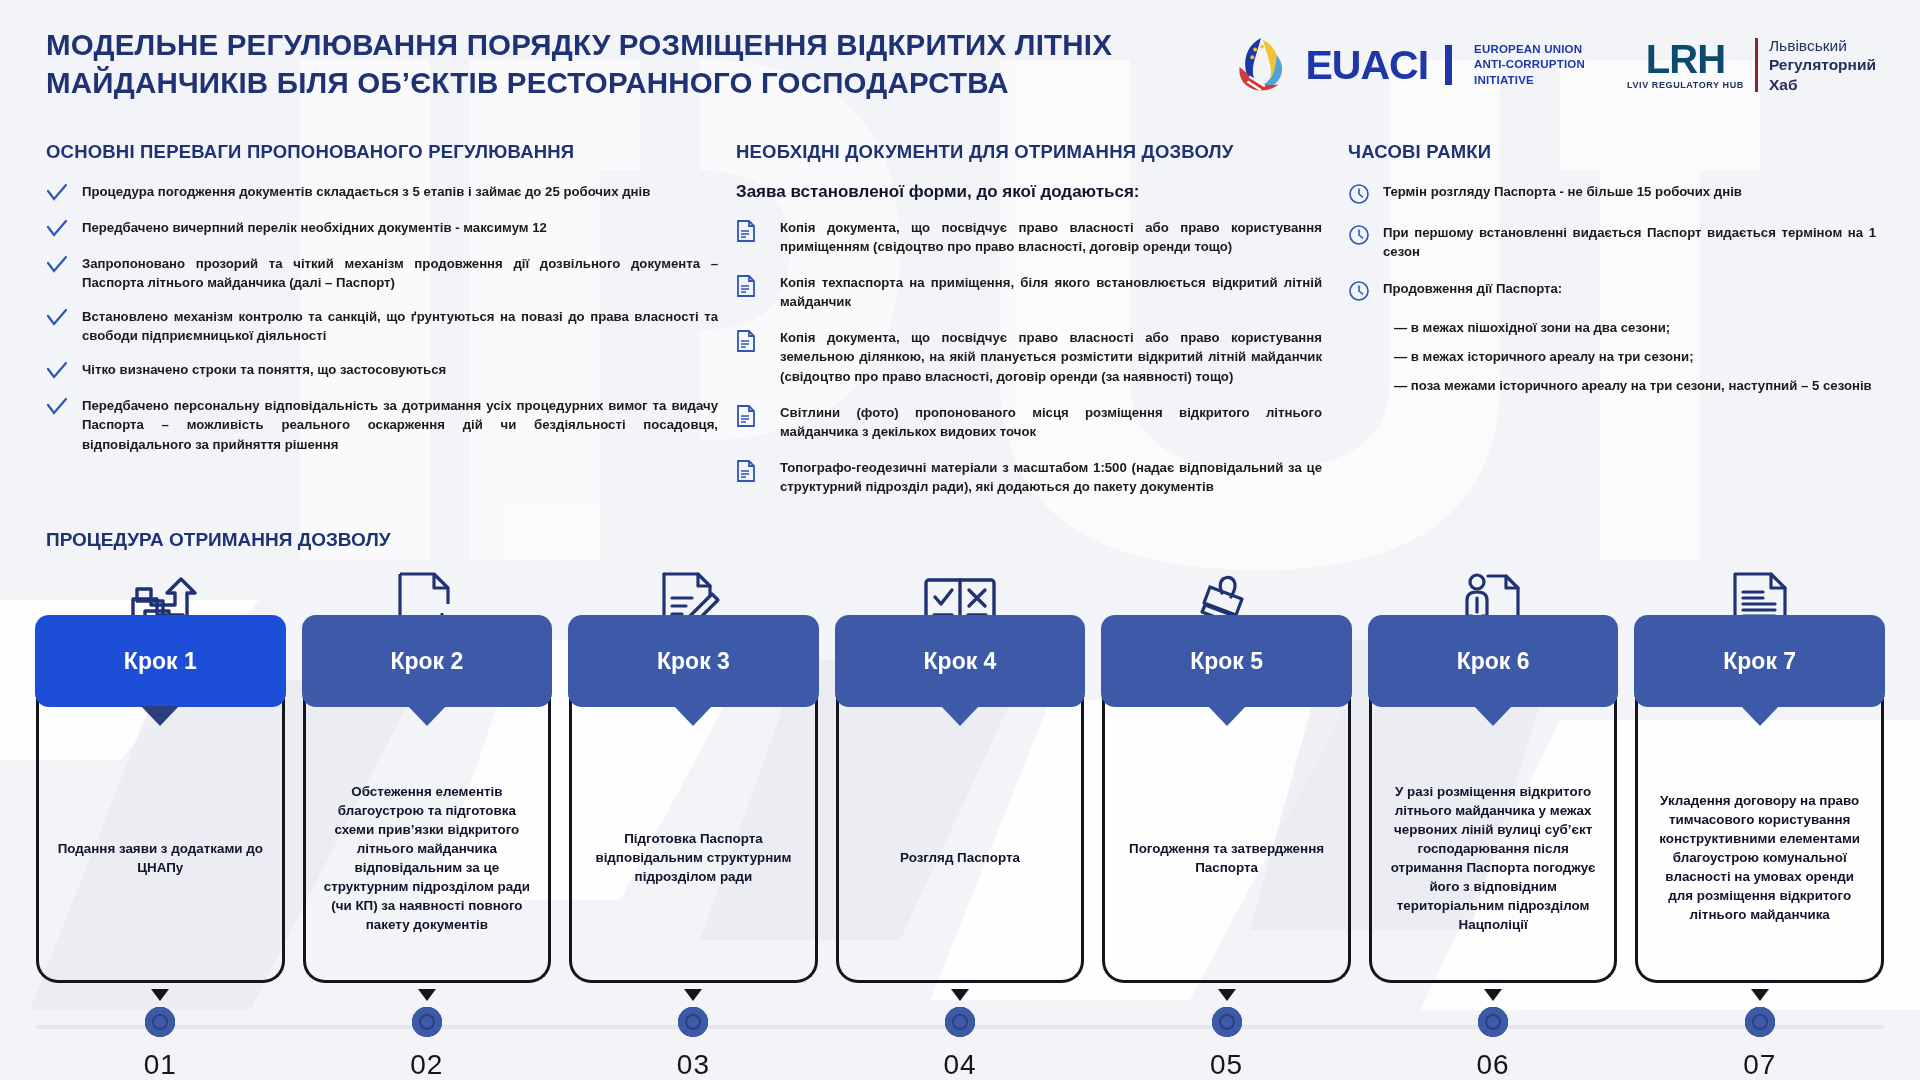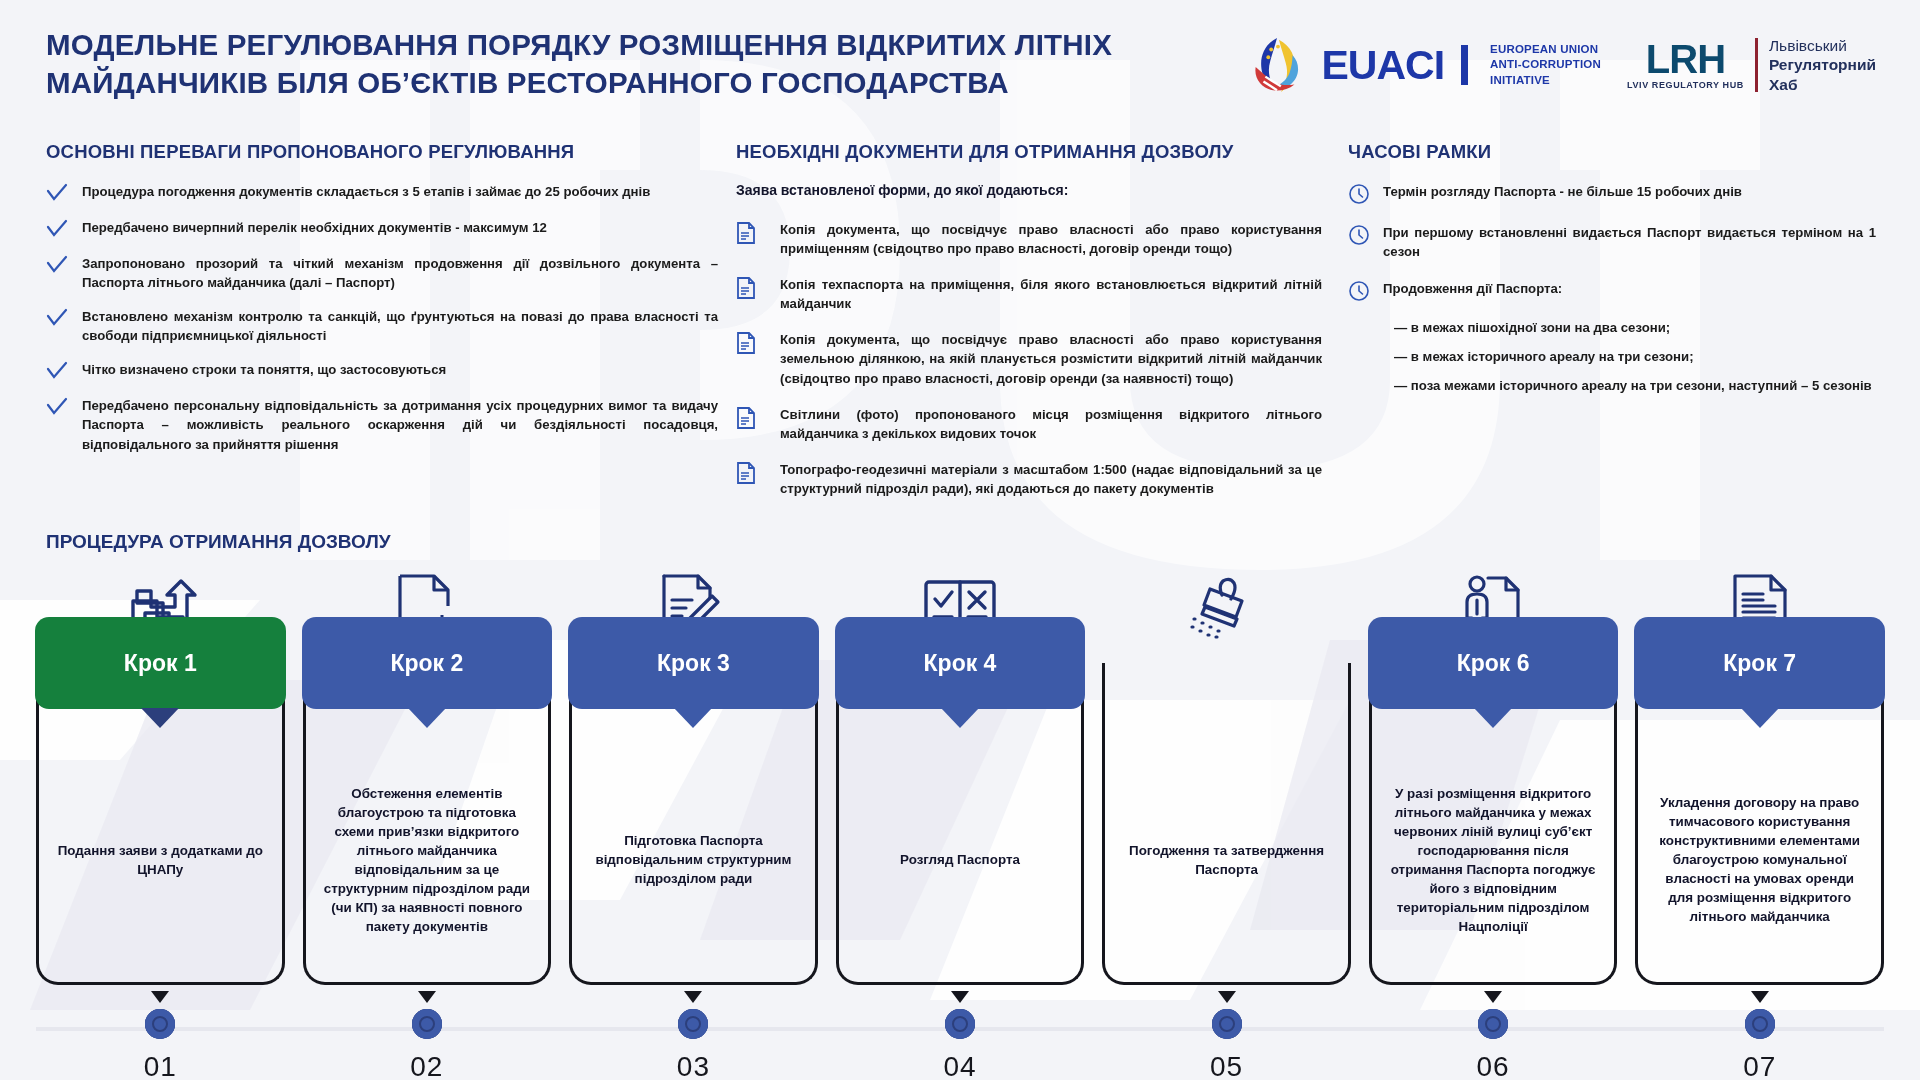--- a/index.html
+++ b/index.html
@@ -23,21 +23,21 @@
     display: flex; align-items: flex-start; justify-content: space-between;
     padding: 26px 44px 0 46px;
   }
   .title {
     font-size: 29.5px; font-weight: 800; letter-spacing: .2px;
     line-height: 1.30; color: #1f3274; text-transform: uppercase;
     max-width: 1180px;
   }
   .title .ln { display: block; white-space: nowrap; }
 
-  .logos { display: flex; align-items: center; gap: 26px; padding-top: 8px; }
+  .logos { display: flex; align-items: center; gap: 42px; padding-top: 8px; }
   .euaci { display: flex; align-items: center; gap: 13px; }
   .euaci-mark { width: 62px; height: 62px; }
   .euaci-word {
     font-size: 41px; font-weight: 800; letter-spacing: -1px; color: #1d37a8;
     line-height: 1;
   }
   .euaci-bar { width: 7px; height: 40px; background: #1d37a8; margin: 0 9px 0 4px; }
   .euaci-sub {
     font-size: 11.5px; font-weight: 700; line-height: 1.32; color: #1d37a8;
     letter-spacing: .2px;
@@ -71,21 +71,21 @@
   .row { display: flex; gap: 14px; margin-bottom: 15px; align-items: flex-start; }
   .row .bullet-ico { flex: 0 0 auto; margin-top: 1px; }
   .row .txt {
     font-size: 13.2px; line-height: 1.45; color: #1b1b1b; font-weight: 600;
   }
   .col-a .txt { text-align: justify; }
   .col-b .txt, .col-c .txt { text-align: justify; }
   .txt b { font-weight: 800; }
 
   .lead {
-    font-size: 14px; font-weight: 800; color: #12142b; margin-bottom: 22px;
+    font-size: 17px; font-weight: 800; color: #12142b; margin-bottom: 16px;
   }
   .col-b .row { gap: 24px; margin-bottom: 17px; }
   .col-c .row { gap: 13px; margin-bottom: 18px; }
   .subline {
     font-size: 13.2px; font-weight: 600; color: #1b1b1b;
     margin: 14px 0 0 46px;
   }
 
   
   .proc-title {
@@ -117,21 +117,21 @@
   .card::before {
     
     content: ""; position: absolute; top: -3px; left: -3px; right: -3px;
     height: 3px; background: transparent;
   }
   .badge {
     position: absolute; top: -46px; left: -4px; right: -4px; height: 92px;
     background: #3d5aa8; border-radius: 14px;
     display: flex; align-items: center; justify-content: center;
   }
-  .step:first-child .badge { background: #15803d; }
+  .step:first-child .badge { background: #1d4ed8; }
   .badge span { color: #fff; font-size: 23px; font-weight: 700; }
   .badge::after {
     content: ""; position: absolute; bottom: -19px; left: 50%;
     transform: translateX(-50%);
     border-left: 19px solid transparent; border-right: 19px solid transparent;
     border-top: 20px solid #3d5aa8;
   }
   .step:first-child .badge::after { border-top-color: #2c3f7c; }
 
   .card .body {
@@ -446,20 +446,23 @@
       <div class="step">
         <div class="step-icon">
           <svg width="78" height="70" viewBox="0 0 78 70" fill="none" stroke="#1f3274" stroke-width="3.2" stroke-linejoin="round" stroke-linecap="round">
             <path d="M22 14 L54 26 L48 42 L16 30 Z"></path>
             <path d="M17 32 L49 44 L46 51 L14 39 Z"></path>
             <path d="M34 20 Q30 11 35 6 Q42 2 46 8 Q49 14 43 24"></path>
             <path d="M6 44 L10 44 M14 48 L18 48 M22 52 L26 52 M30 56 L34 56 M4 52 L8 52 M12 56 L16 56 M20 60 L24 60 M28 62 L32 62" stroke-width="3.2" stroke-dasharray="1 5"></path>
           </svg>
         </div>
         <div class="card">
+          <div class="badge">
+            <span>Крок 5</span>
+          </div>
           <div class="body">Погодження та затвердження Паспорта</div>
         </div>
       </div>
 
       <div class="step">
         <div class="step-icon">
           <svg width="66" height="76" viewBox="0 0 66 76" fill="none" stroke="#1f3274" stroke-width="3.2" stroke-linejoin="round" stroke-linecap="round">
             <path d="M28 6 H46 L58 18 V68 H34"></path>
             <path d="M46 6 V18 H58"></path>
             <circle cx="17" cy="12" r="7"></circle>

